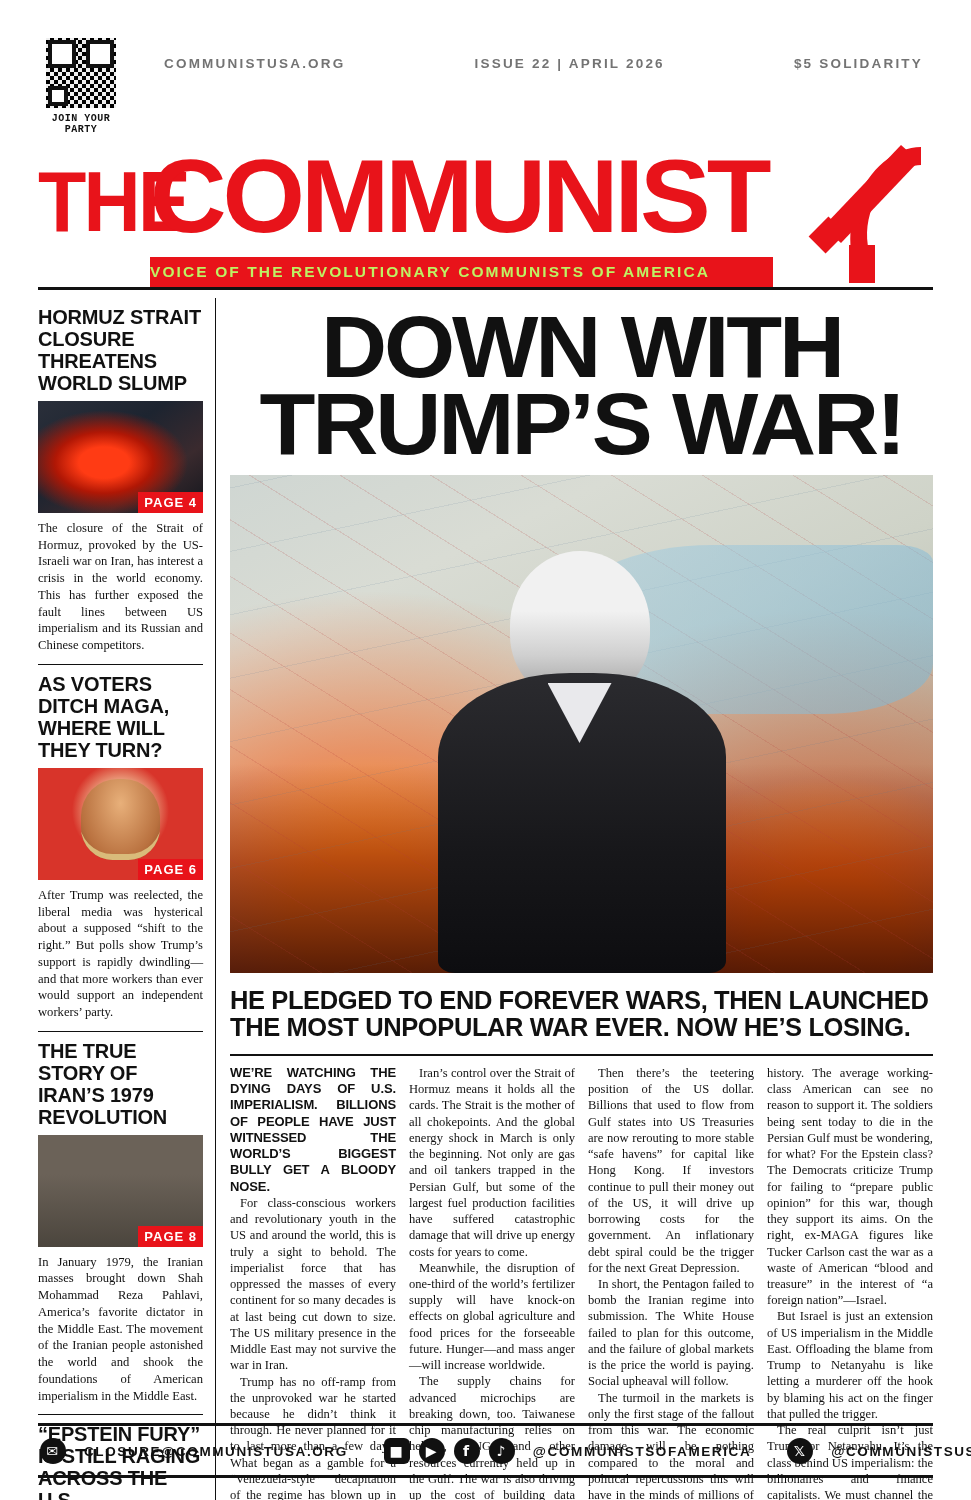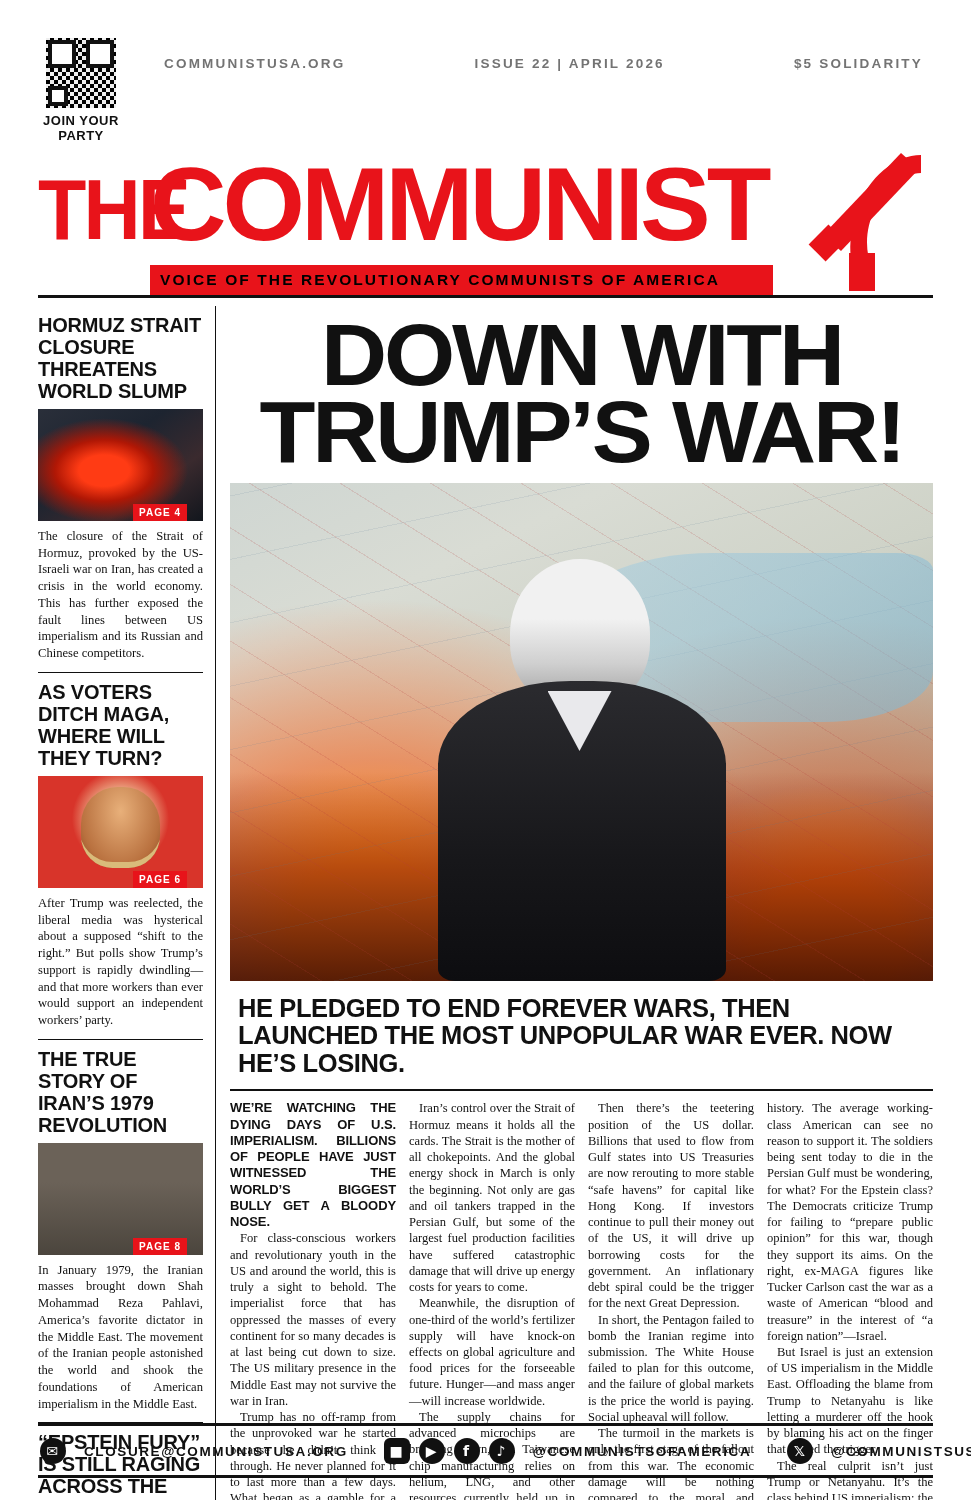--- a/index.html
+++ b/index.html
@@ -27,22 +27,22 @@
     position: relative;
   }
   .qr::before, .qr::after {
     content:""; position:absolute; width:20px; height:20px;
     border:4px solid #111; background:#fff;
   }
   .qr::before { left:2px; top:2px; }
   .qr::after { right:2px; top:2px; }
   .qr-inner { position:absolute; left:2px; bottom:2px; width:20px; height:20px; border:4px solid #111; background:#fff; }
   .qr-label {
-    font-family:Liberation Sans, sans-serif;
-    font-size: 13px; font-weight:bold; letter-spacing:.5px; margin-top:5px; color:#111;
+    font-family:Liberation Mono, monospace;
+    font-size: 10px; font-weight:bold; letter-spacing:.5px; margin-top:5px; color:#111;
   }
   .top-strip {
     flex:1; display:flex; justify-content:space-between; align-items:center;
     font-family:"Liberation Sans", sans-serif;
     font-size: 13.5px; font-weight: bold; letter-spacing: 2.2px;
     padding: 18px 10px 0 40px; color:#737373;
   }
   .top-strip span { white-space:nowrap; }
 
   .logo-row { position:relative; margin-top: 4px; height: 130px; }
@@ -61,42 +61,42 @@
     color:#e8131a; line-height:.88;
     transform: scaleX(1.02);
     transform-origin: left center;
   }
   .tagline-bar {
     position:absolute; left: 112px; top: 118px; right: 160px; height: 30px;
     background:#e8131a; display:flex; align-items:center;
   }
   .tagline-bar span {
     font-family:"Liberation Sans", sans-serif;
-    color:#000000; font-weight:bold; font-size: 15.5px; letter-spacing: 2.1px;
-    padding-left: 10px; white-space:nowrap;
+    color:#bef264; font-weight:bold; font-size: 15.5px; letter-spacing: 2.1px;
+    padding-left: 0; white-space:nowrap;
   }
   .hs { position:absolute; right: 0px; top: 0px; width: 150px; height: 150px; }
 
   .mast-rule { border-top: 3px solid #111; margin-top: 18px; }
 
   
   .grid { display:flex; margin-top: 8px; }
   .left-col { width: 178px; padding-right: 12px; border-right: 1.5px solid #111; }
   .right-col { flex:1; padding-left: 14px; }
 
   .side-head {
     font-family:"Liberation Sans", sans-serif;
     font-weight:bold; font-size: 20px; line-height:1.1; letter-spacing:-.2px;
     margin: 8px 0 7px 0; text-transform:uppercase;
   }
   .side-img { position:relative; width:100%; height: 112px; overflow:hidden; }
   .page-flag {
-    position:absolute; right:16px; bottom:0; background:#e8131a; color:#fff;
+    position:absolute; right:0; bottom:0; background:#e8131a; color:#fff;
     font-family:"Liberation Sans", sans-serif; font-weight:bold;
-    font-size: 10px; letter-spacing:1px; padding: 3px 6px;
+    font-size: 13px; letter-spacing:1px; padding: 3px 6px;
   }
   .side-text {
     font-size: 12.6px; line-height: 1.33; text-align: justify; margin-top: 7px;
     hyphens:auto;
   }
   .side-rule { border-top:1.5px solid #111; margin-top: 10px; }
 
   
   .ph-hormuz { background:
       radial-gradient(ellipse at 40% 55%, #ff3b14 0 18%, #b01705 35%, transparent 60%),
@@ -158,21 +158,21 @@
     background: linear-gradient(180deg,#f1f1f1 0 40%, #cfcfcf 70%, #9b9b9b 100%); }
   .hf-body { position:absolute; left:6px; top:130px; width:288px; height:300px;
     background: linear-gradient(180deg,#2b2b2f 0%, #17171a 60%, #0d0d10 100%);
     border-radius: 46% 46% 6% 6% / 28% 28% 4% 4%; }
   .hf-collar { position:absolute; left:116px; top:140px; width:64px; height:60px;
     background:#e9e9ec; clip-path: polygon(0 0, 100% 0, 50% 100%); }
 
   .deck {
     font-family:"Liberation Sans", sans-serif;
     font-weight:bold; font-size: 25.5px; line-height:1.08; letter-spacing:-.4px;
-    margin: 14px 0 12px 8px;
+    margin: 14px 0 12px 0;
   }
   .deck-rule { border-top: 2px solid #111; margin-bottom: 9px; }
 
   .cols {
     column-count: 4; column-gap: 13px; column-rule: none;
     font-size: 12.55px; line-height: 1.295; text-align: justify; hyphens:auto;
   }
   .cols p { margin: 0; text-indent: 10px; }
   .cols p.first { text-indent: 0; }
   .lede {
@@ -236,21 +236,21 @@
 
   <div class="grid">
 
     <div class="left-col">
 
       <div>
         <div class="side-head">HORMUZ STRAIT CLOSURE THREATENS WORLD SLUMP</div>
         <div class="side-img ph-hormuz">
           <div class="page-flag">PAGE 4</div>
         </div>
-        <div class="side-text">The closure of the Strait of Hormuz, provoked by the US-Israeli war on Iran, has created a crisis in the world economy. This has further exposed the fault lines between US imperialism and its Russian and Chinese competitors.</div>
+        <div class="side-text">The closure of the Strait of Hormuz, provoked by the US-Israeli war on Iran, has interest a crisis in the world economy. This has further exposed the fault lines between US imperialism and its Russian and Chinese competitors.</div>
       </div>
       <div class="side-rule"></div>
 
       <div>
         <div class="side-head">AS VOTERS DITCH MAGA, WHERE WILL THEY TURN?</div>
         <div class="side-img ph-trump">
           <div class="page-flag">PAGE 6</div>
         </div>
         <div class="side-text">After Trump was reelected, the liberal media was hysterical about a supposed “shift to the right.” But polls show Trump’s support is rapidly dwindling—and that more workers than ever would support an independent workers’ party.</div>
       </div>

